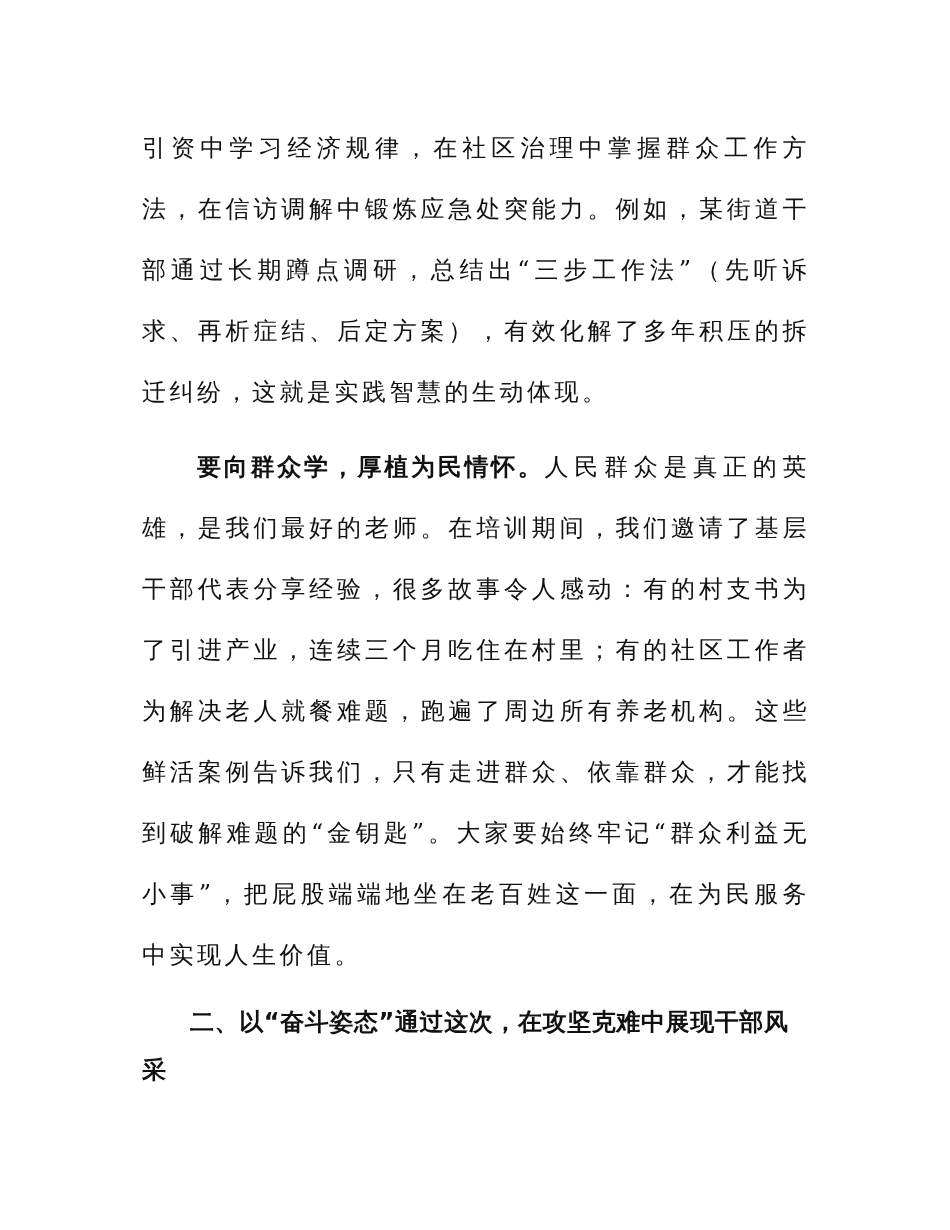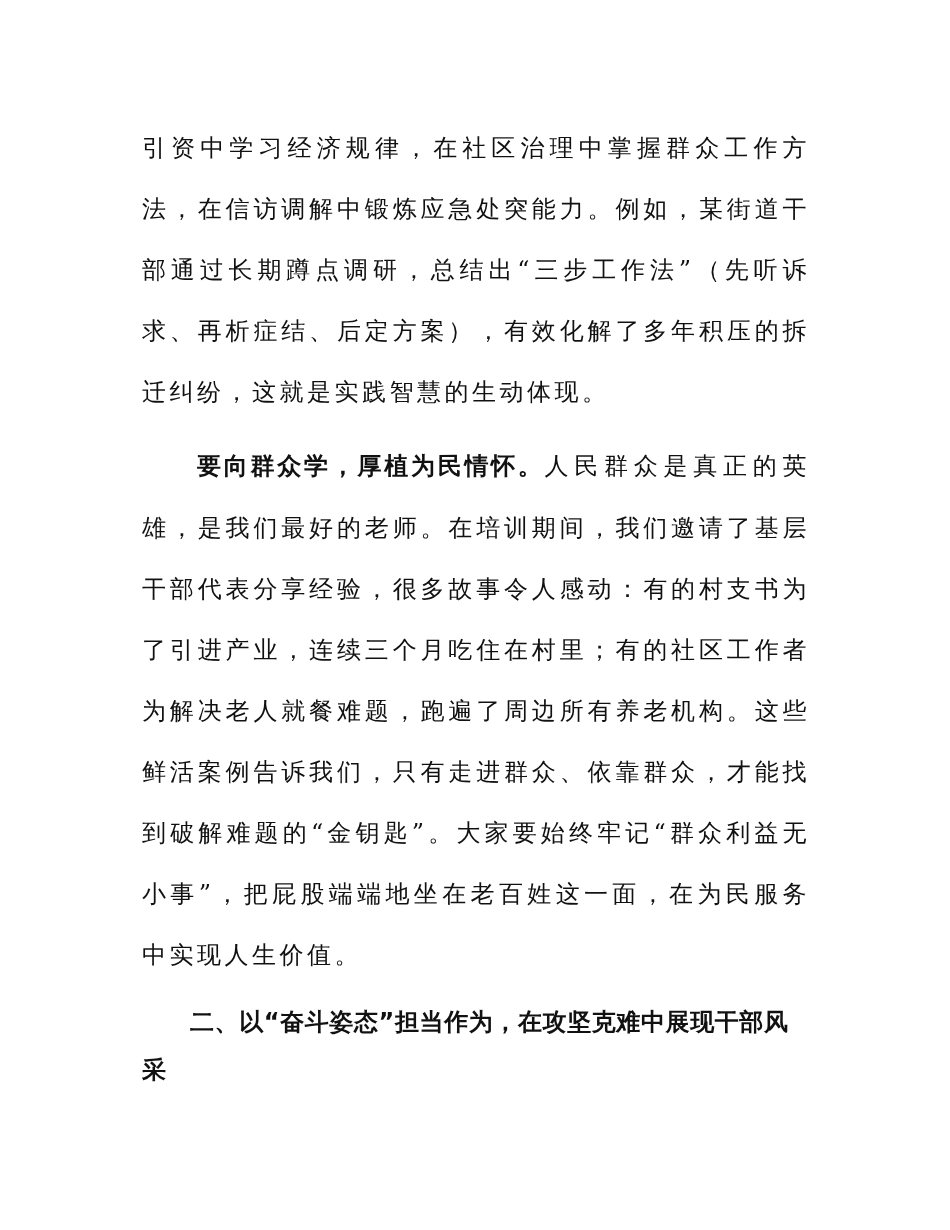--- a/index.html
+++ b/index.html
@@ -30,21 +30,21 @@
       text-justify: inter-character;
       font-weight: normal;
     }
     .para.indent {
       text-indent: 55px;
     }
     .para + .para {
       margin-top: 13px;
     }
     .bold-lead {
-      font-family: Liberation Mono, monospace;
+      font-family: Liberation Sans, sans-serif;
       font-weight: bold;
       letter-spacing: 0.5px;
     }
     .heading {
       margin: 13px 0 0 0;
       font-family: "DejaVu Sans", "Liberation Sans", sans-serif;
       font-weight: bold;
       font-size: 24px;
       line-height: 47.6px;
       letter-spacing: 0.6px;
@@ -61,16 +61,16 @@
 <div class="page">
 
   <p class="para">
     <span>引资中学习经济规律，在社区治理中掌握群众工作方法，在信访调解中锻炼应急处突能力。例如，某街道干部通过长期蹲点调研，总结出“三步工作法”（先听诉求、再析症结、后定方案），有效化解了多年积压的拆迁纠纷，这就是实践智慧的生动体现。</span>
   </p>
 
   <p class="para indent">
     <span class="bold-lead">要向群众学，厚植为民情怀。</span><span>人民群众是真正的英雄，是我们最好的老师。在培训期间，我们邀请了基层干部代表分享经验，很多故事令人感动：有的村支书为了引进产业，连续三个月吃住在村里；有的社区工作者为解决老人就餐难题，跑遍了周边所有养老机构。这些鲜活案例告诉我们，只有走进群众、依靠群众，才能找到破解难题的“金钥匙”。大家要始终牢记“群众利益无小事”，把屁股端端地坐在老百姓这一面，在为民服务中实现人生价值。</span>
   </p>
 
-  <h2 class="heading">二、以“奋斗姿态”担当作为，在攻坚克难中展现干部风采</h2>
+  <h2 class="heading">二、以“奋斗姿态”通过这次，在攻坚克难中展现干部风采</h2>
 
 
 </div>
 
 </body></html>

